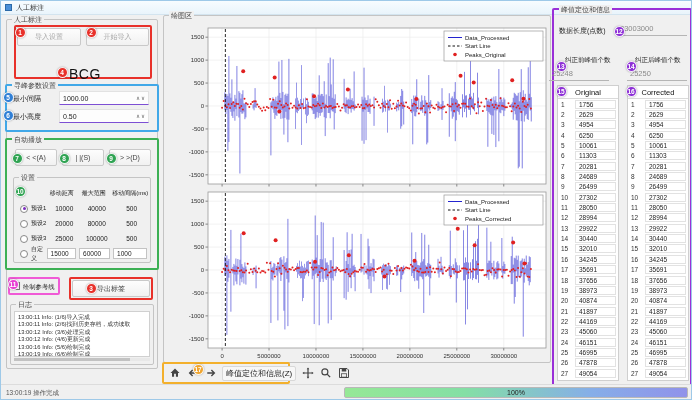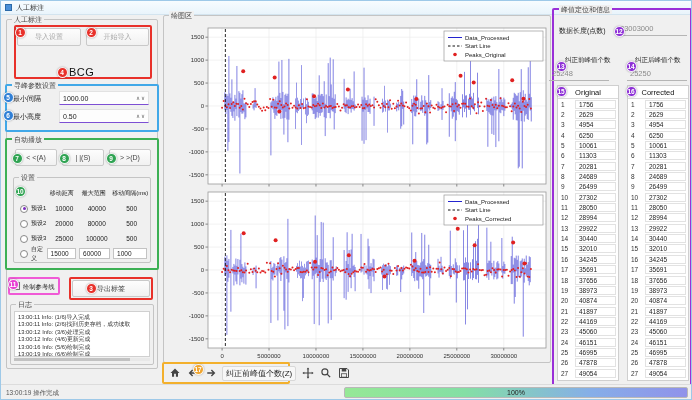--- a/index.html
+++ b/index.html
@@ -22,21 +22,21 @@
   .annot.orange{border:2px solid #f3b02c;}
   .btn{position:absolute;background:linear-gradient(#fdfdfd,#f1f1f1);border:1px solid #c9c9c9;
     border-radius:2px;font-size:7px;color:#444;display:flex;align-items:center;justify-content:center;}
   .btn.dis{color:#a6a6a6;}
   .lbl{position:absolute;font-size:7px;color:#222;white-space:nowrap;}
   .spin{position:absolute;height:14px;background:#fdfdfd;border:1px solid #e2e2e2;
     border-bottom:1.5px solid #7d4fd4;font-size:7px;color:#222;
     display:flex;align-items:center;padding:0 3px;}
   .spin .val{flex:1;}
   .spin .arr{font-size:5.5px;color:#666;margin-left:1px;}
-  .bcg{position:absolute;font-size:11px;color:#111;letter-spacing:0.5px;}
+  .bcg{position:absolute;font-size:14px;color:#111;letter-spacing:0.5px;}
   .preset-head,.preset-row{display:flex;align-items:center;height:15px;font-size:6px;color:#222;}
   .preset-head span{text-align:center;}
   .ph0{width:38px;} .ph1{width:40px;} .ph2{width:48px;}
   .radio{width:8px;height:8px;border:1px solid #888;border-radius:50%;background:#fff;
     margin:0 3px 0 6px;position:relative;flex:none;}
   .radio.sel::after{content:"";position:absolute;left:1.5px;top:1.5px;width:3px;height:3px;
     border-radius:50%;background:#7b2fbe;}
   .pname{width:21px;font-size:6px;}
   .pval{width:38px;text-align:center;font-size:6.5px;}
   .pval.n1{width:40px;} .pval.n2{width:44px;}
@@ -1097,21 +1097,21 @@
     <span class="ticon">
       <svg width="12" height="12" viewBox="0 0 16 16">
           <path d="M13 8 H4 M7.5 4 L3.5 8 L7.5 12" stroke="#444" stroke-width="1.8" fill="none"></path>
         </svg>
     </span>
     <span class="ticon">
       <svg width="12" height="12" viewBox="0 0 16 16">
           <path d="M3 8 H12 M8.5 4 L12.5 8 L8.5 12" stroke="#444" stroke-width="1.8" fill="none"></path>
         </svg>
     </span>
-    <span class="tbtn">纠正前峰值个数(Z)</span>
+    <span class="tbtn">峰值定位和信息(Z)</span>
     <span class="ticon">
       <svg width="12" height="12" viewBox="0 0 16 16">
           <path d="M8 2 V14 M2 8 H14" stroke="#444" stroke-width="1.6" fill="none"></path>
           <path d="M8 0.5 L6.3 3 H9.7 Z M8 15.5 L6.3 13 H9.7 Z M0.5 8 L3 6.3 V9.7 Z M15.5 8 L13 6.3 V9.7 Z" fill="#444"></path>
         </svg>
     </span>
     <span class="ticon">
       <svg width="12" height="12" viewBox="0 0 16 16">
           <circle cx="6.5" cy="6.5" r="4" stroke="#444" stroke-width="1.5" fill="none"></circle>
           <path d="M9.5 9.5 L13.5 13.5" stroke="#444" stroke-width="1.8"></path>

